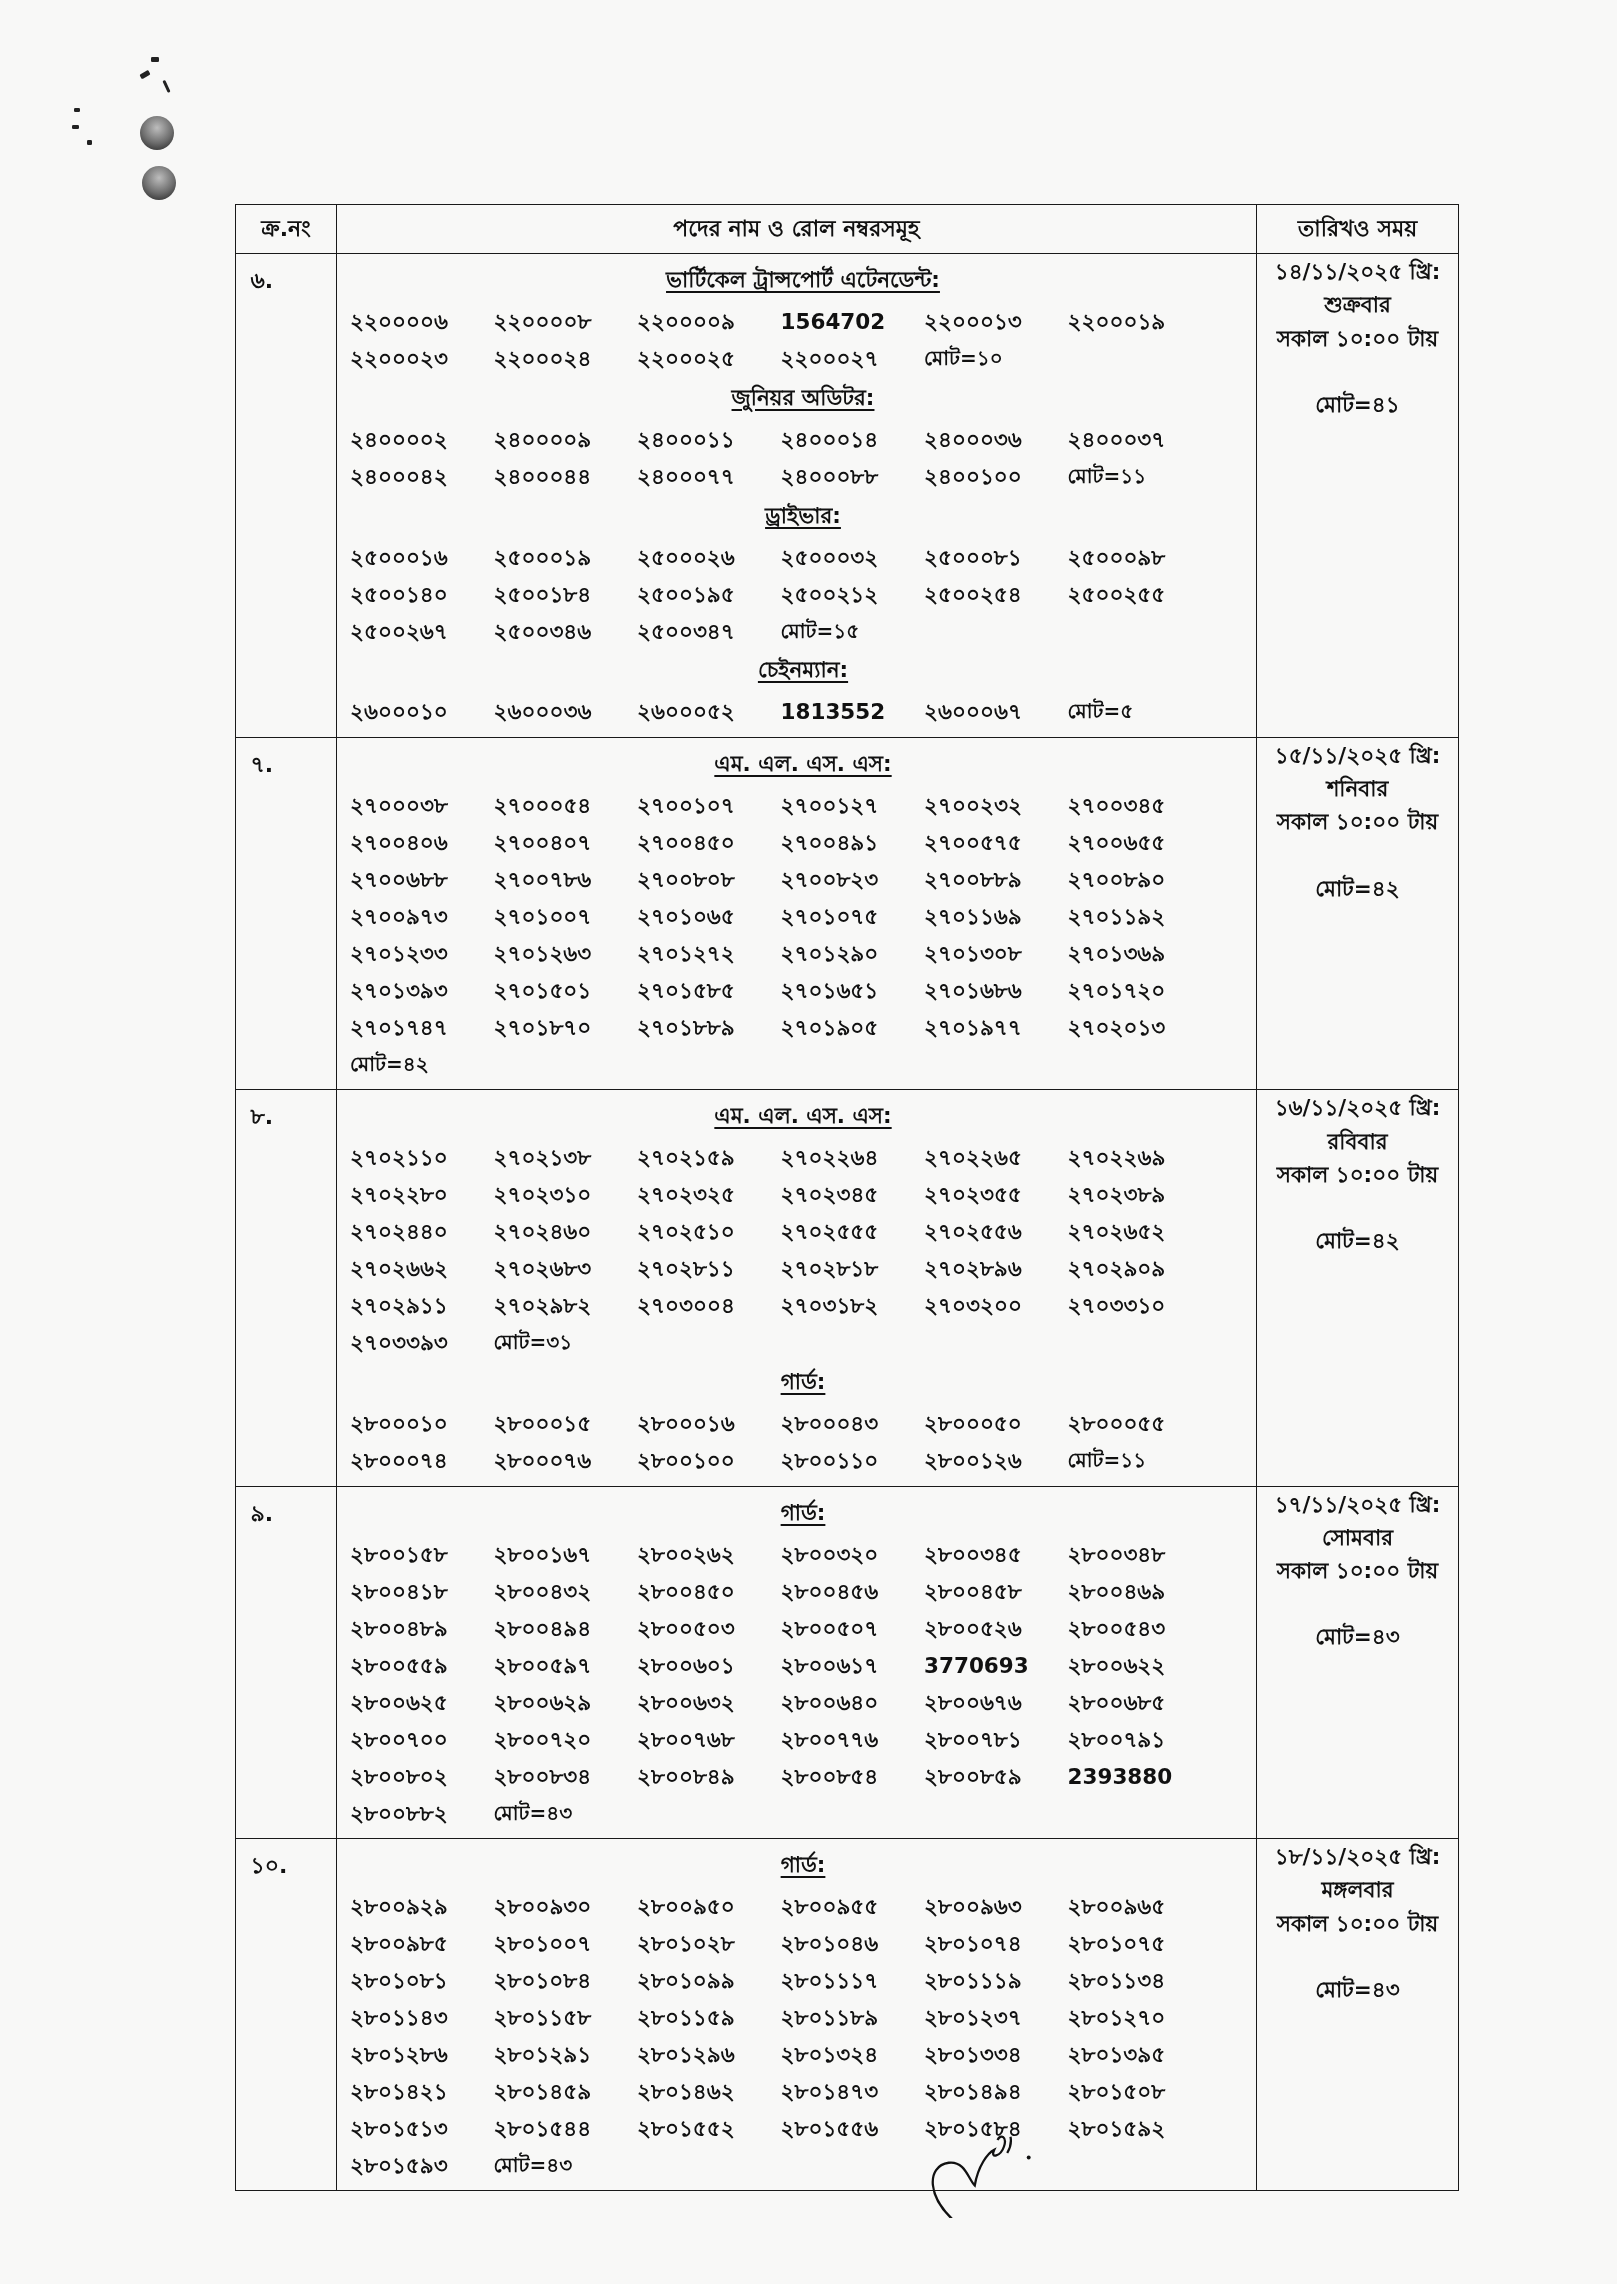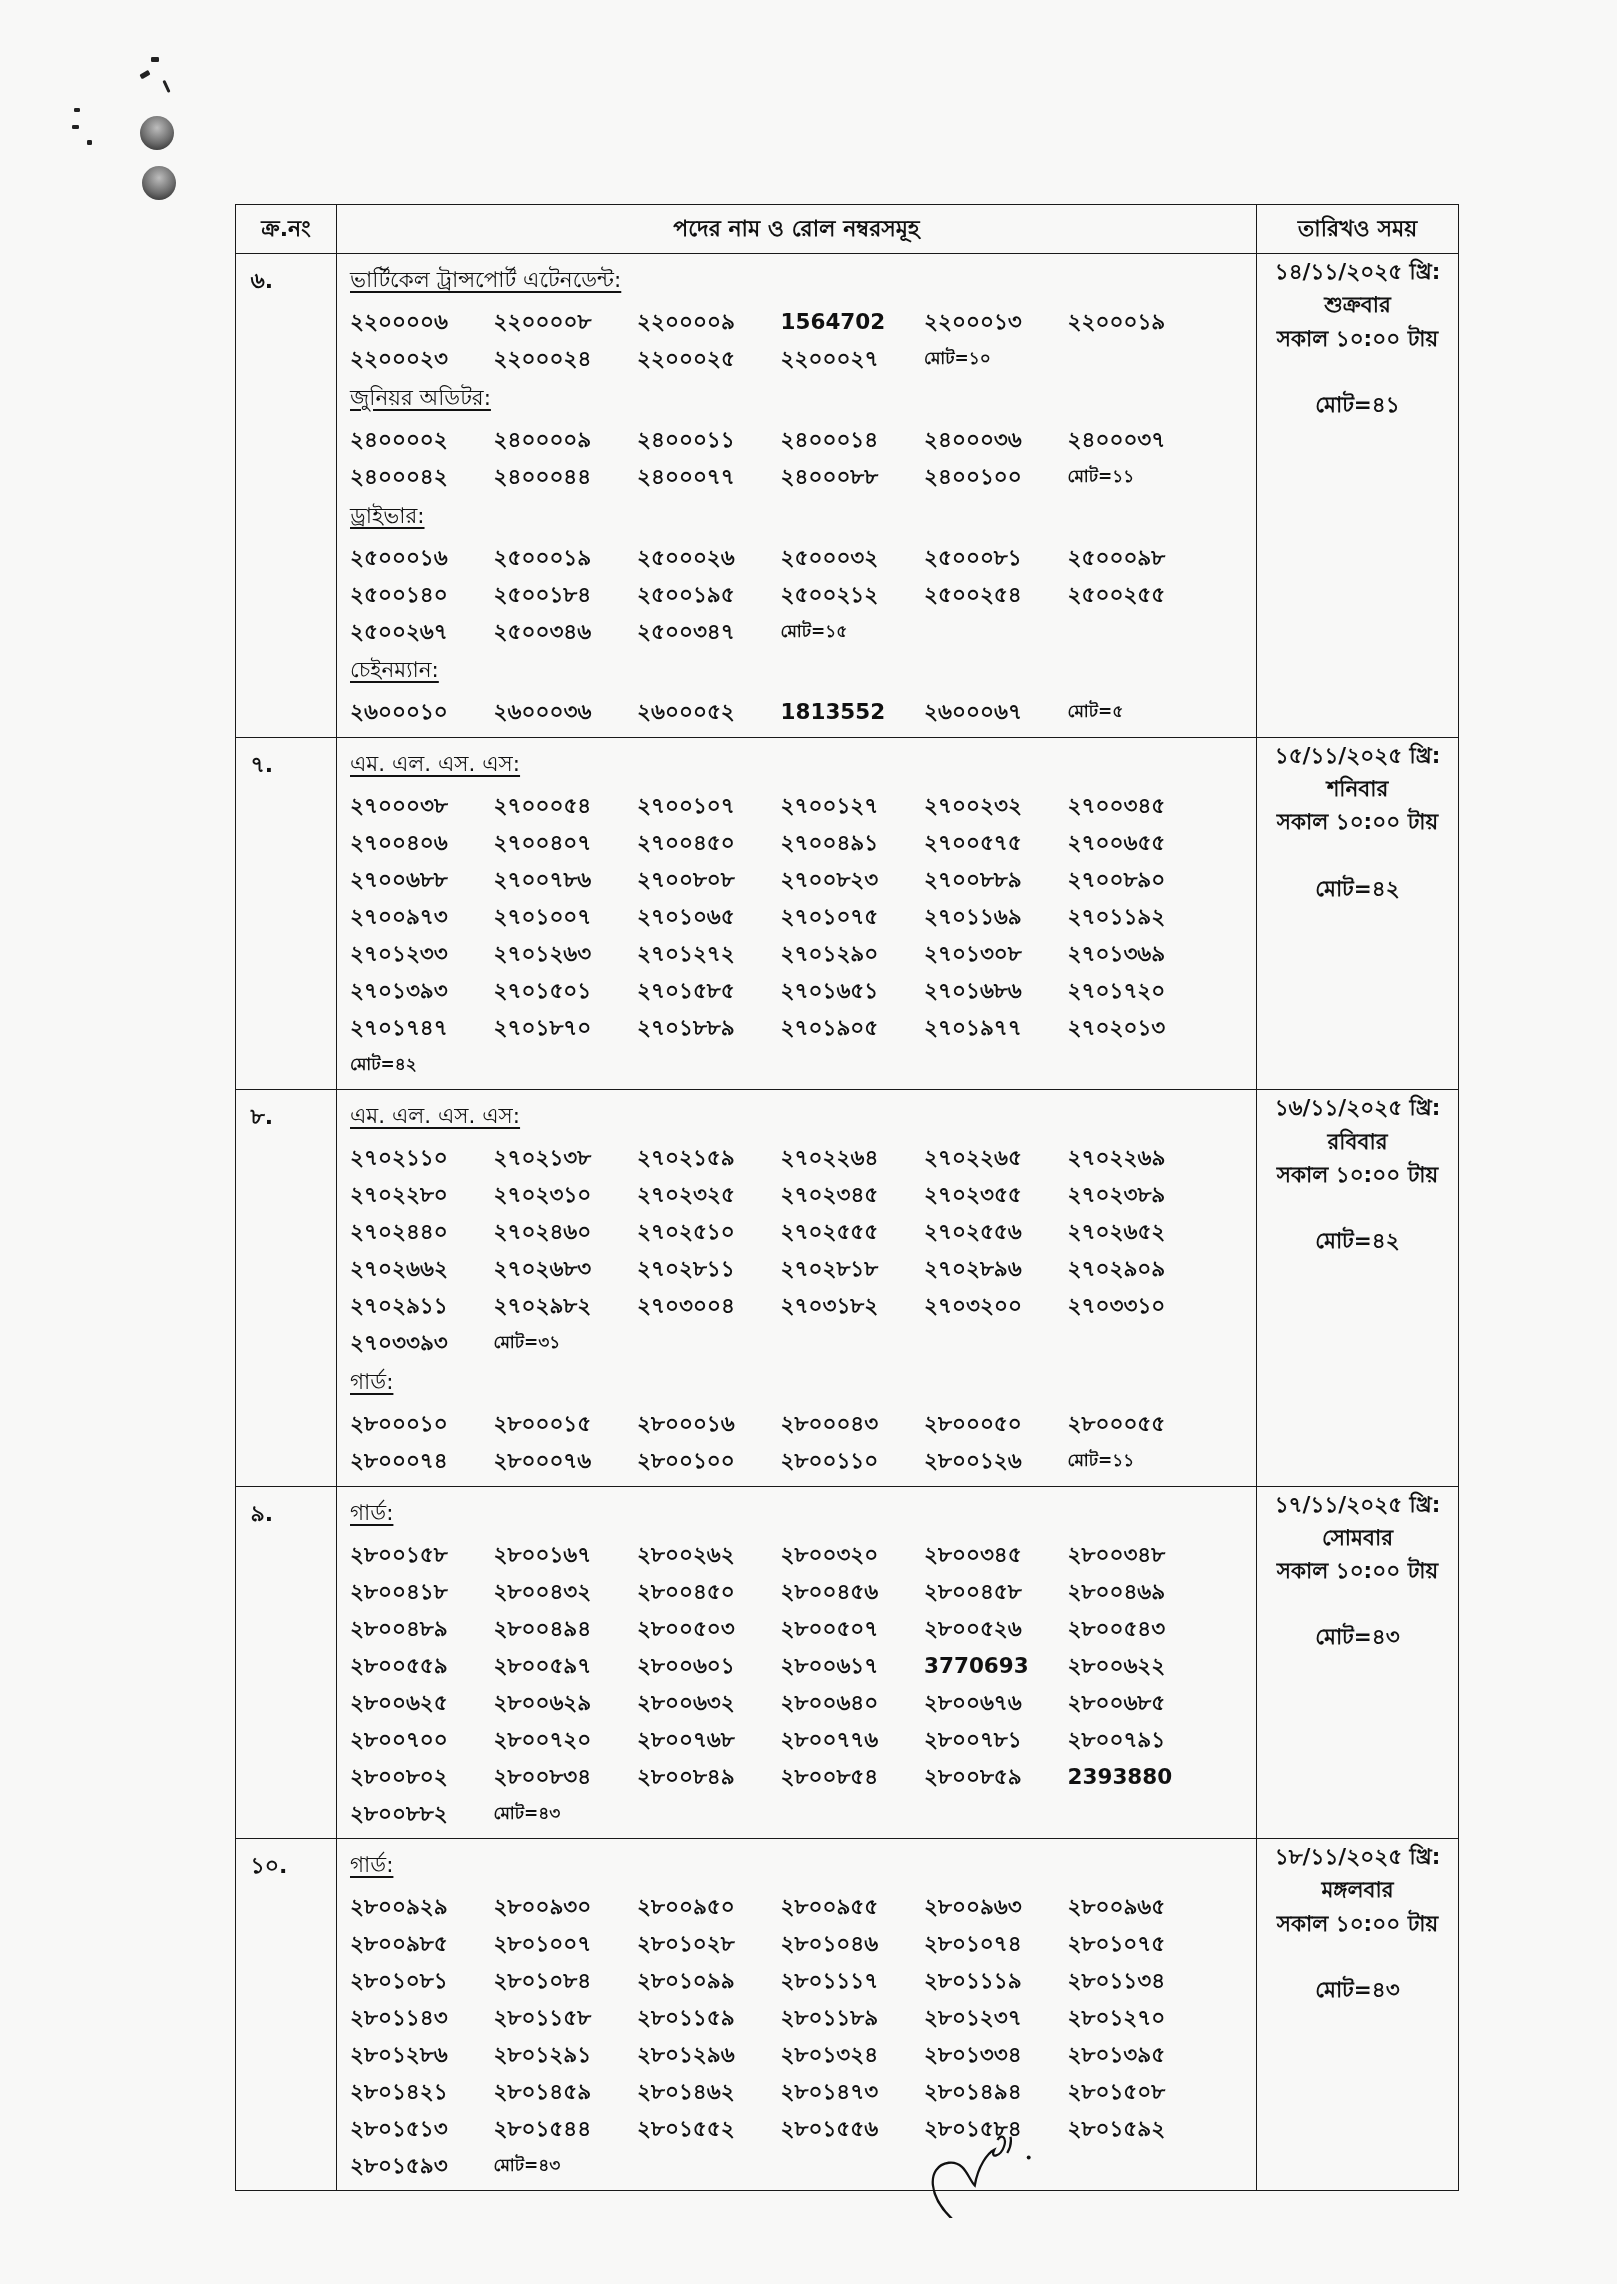--- a/index.html
+++ b/index.html
@@ -20,28 +20,28 @@
     border: 1.3px solid #1a1a1a; vertical-align: top;
   }
   table.sched th {
     height: 46px; font-weight: bold; font-size: 22px; vertical-align: middle; text-align: center;
   }
   col.c1 { width: 101px; } col.c2 { width: 920px; } col.c3 { width: 202px; }
   td.sl { font-weight: bold; font-size: 22px; padding: 9px 0 0 14.4px; }
   td.body { padding: 5.2px 0 6.5px 13px; }
   td.date { text-align: center; vertical-align: middle; font-weight: bold; font-size: 21.5px; line-height: 1.55; }
   .post {
-    font-weight: normal; font-size: 21.5px; text-decoration: underline; text-decoration-thickness: 2px;
-    text-underline-offset: 3.9px; margin: 3.9px 0 3.9px 0; display: block;
+    font-weight: bold; font-size: 21.5px; text-decoration: underline; text-decoration-thickness: 2px;
+    text-underline-offset: 3.9px; margin: 3.9px 0 3.9px 0; display: block; text-align: center;
   }
   .rolls {
     display: grid; grid-template-columns: repeat(6, 137px); column-gap: 6.5px; row-gap: 0;
   }
   .roll { font-weight: bold; font-size: 21.5px; height: 37px; line-height: 37px; white-space: nowrap; }
-  .total { font-weight: bold; font-size: 17px; }
+  .total { font-weight: bold; font-size: 20px; }
   .date-line { display: block; }
   .date-gap { display: block; height: 33px; }
   .signature { position: absolute; left: 913px; top: 2114px; width: 130px; height: 104px; }
 </style>
 </head>
 <body>
 
 <div class="punch" style="left:140px;top:116px;width:34px;height:34px;"></div>
 <div class="punch" style="left:142px;top:166px;width:34px;height:34px;"></div>
 <div class="speck" style="left:151px;top:57px;width:7.8px;height:5.2px;"></div>

